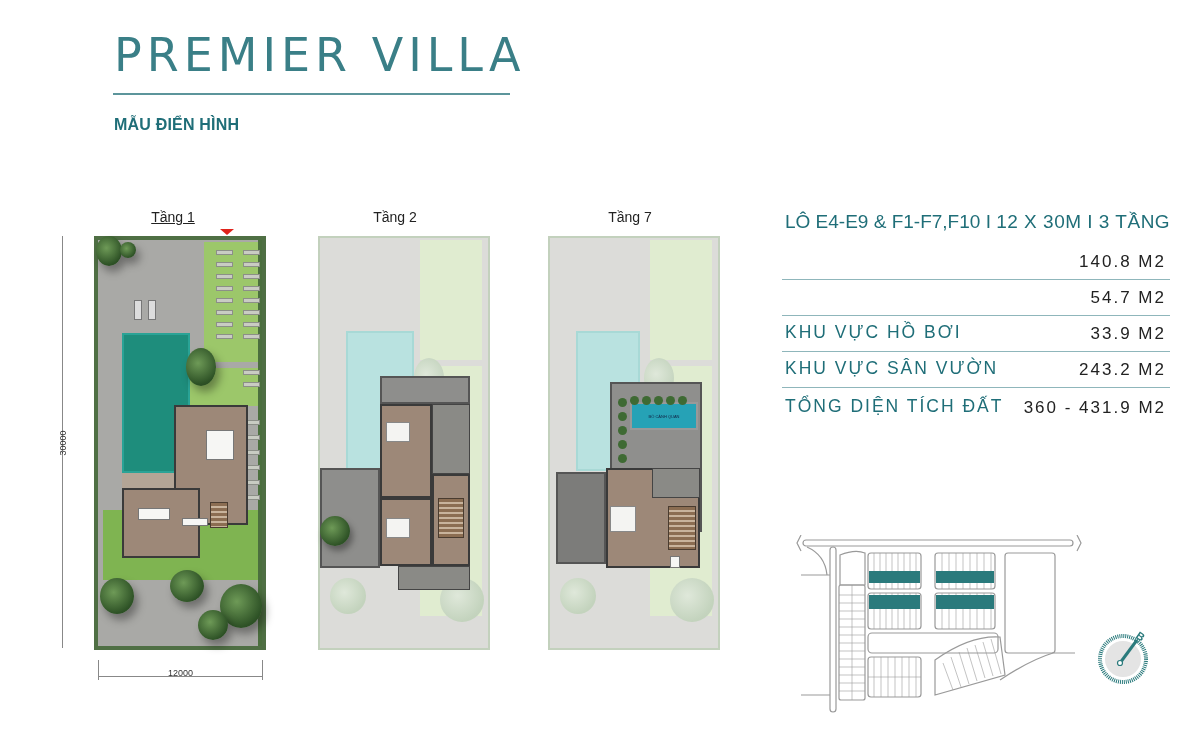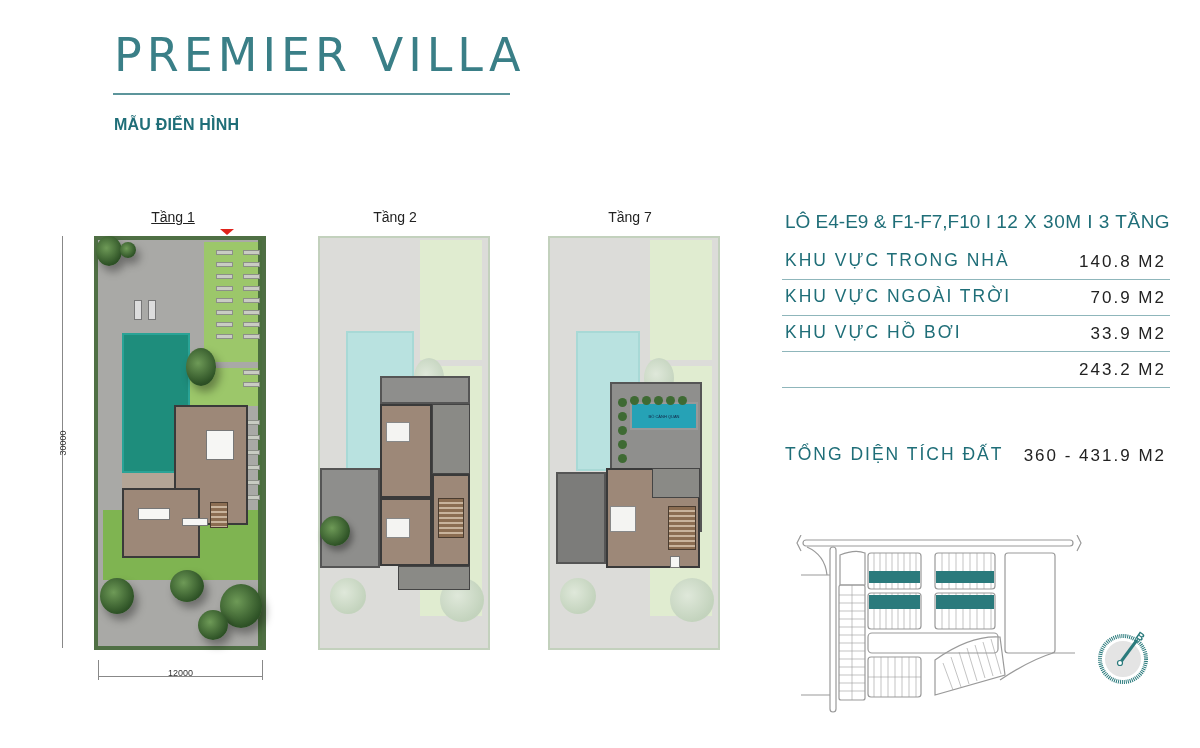--- a/index.html
+++ b/index.html
@@ -42,21 +42,21 @@
   .dim-text { position: absolute; font-size: 9px; color: #333; }
   .dim-text.v { transform: rotate(-90deg); transform-origin: center; }
 
   .marker { position: absolute; width: 0; height: 0; border-left: 7px solid transparent; border-right: 7px solid transparent; border-top: 6px solid #e0231b; }
 
   
   .spec-head { position: absolute; left: 785px; top: 211px; font-size: 19px; color: #1f6e78; white-space: nowrap; }
   .spec-head b { font-weight: normal; }
   .spec-head .light { font-weight: normal; letter-spacing: 0.5px; }
   .spec-row { position: absolute; left: 782px; width: 388px; height: 36px; border-bottom: 1px solid #8fb6bb; }
-  .spec-row.last { border-bottom: none; margin-top: 48px; }
+  .spec-row.last { border-bottom: none; }
   .spec-label { position: absolute; left: 3px; top: 6px; font-size: 17.5px; letter-spacing: 2px; color: #1f6e78; white-space: nowrap; }
   .spec-value { position: absolute; right: 4px; top: 8px; font-size: 17px; letter-spacing: 2px; color: #222; white-space: nowrap; }
 
   
   .sitemap { position: absolute; left: 795px; top: 535px; width: 300px; height: 180px; }
   .compass { position: absolute; left: 1095px; top: 625px; width: 60px; height: 60px; }
 </style>
 </head>
 <body>
 
@@ -186,32 +186,31 @@
   <div class="bed" style="left:62px; top:270px; width:26px; height:26px;"></div>
   <div class="furn" style="left:122px; top:320px; width:10px; height:12px;"></div>
 </div>
 
 <div class="spec-head">
   <b>LÔ E4-E9 &amp; F1-F7,F10 I</b>
   <span class="light">12 X 30M I 3 TẦNG</span>
 </div>
 
 <div class="spec-row" style="top:244px;">
-  <span class="spec-label">KHU VỰC TRONG NHÀ</span>
   <span class="spec-value">140.8 M2</span>
 </div>
 <div class="spec-row" style="top:280px;">
-  <span class="spec-label">KHU VỰC NGOÀI TRỜI</span>
-  <span class="spec-value">70.9 M2</span>
+  <span class="spec-value">54.7 M2</span>
 </div>
 <div class="spec-row" style="top:316px;">
   <span class="spec-label">KHU VỰC HỒ BƠI</span>
   <span class="spec-value">33.9 M2</span>
 </div>
 <div class="spec-row" style="top:352px;">
+  <span class="spec-label">KHU VỰC SÂN VƯỜN</span>
   <span class="spec-value">243.2 M2</span>
 </div>
 <div class="spec-row last" style="top:390px;">
   <span class="spec-label">TỔNG DIỆN TÍCH ĐẤT</span>
   <span class="spec-value">360 - 431.9 M2</span>
 </div>
 
 <svg class="sitemap" viewBox="0 0 300 180" xmlns="http://www.w3.org/2000/svg">
   <g fill="none" stroke="#9a9a9a" stroke-width="1.2">
 

